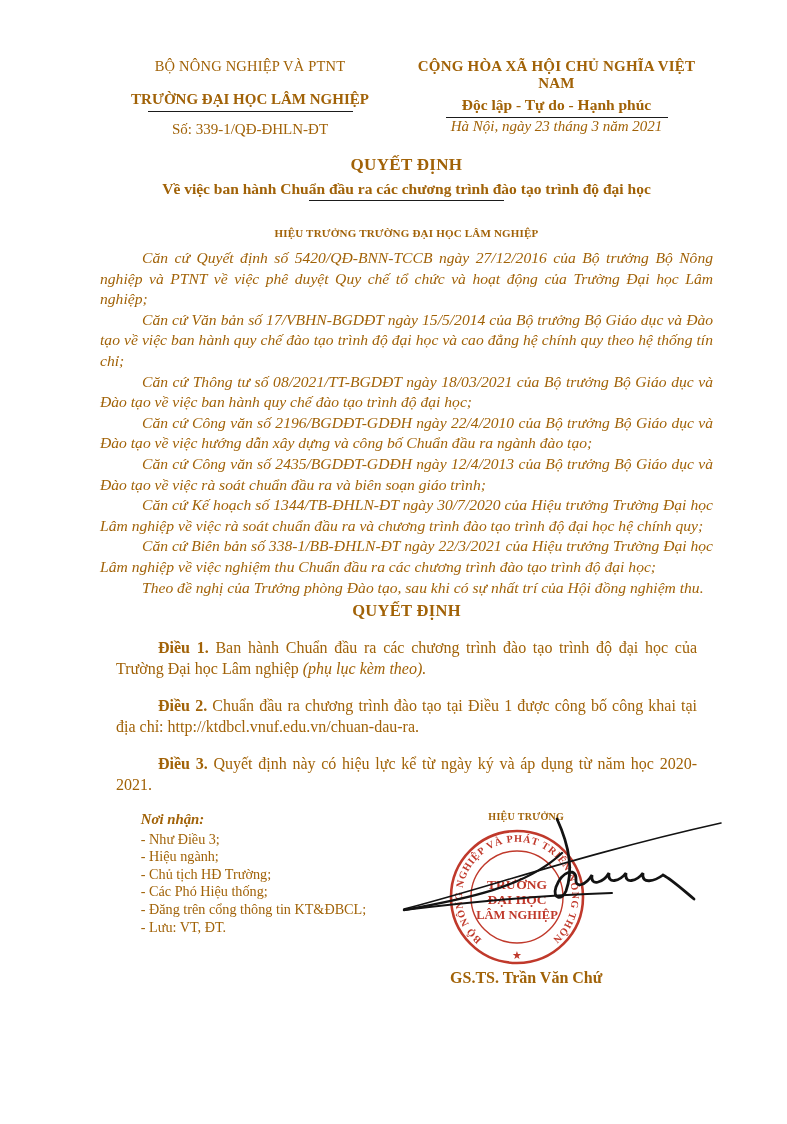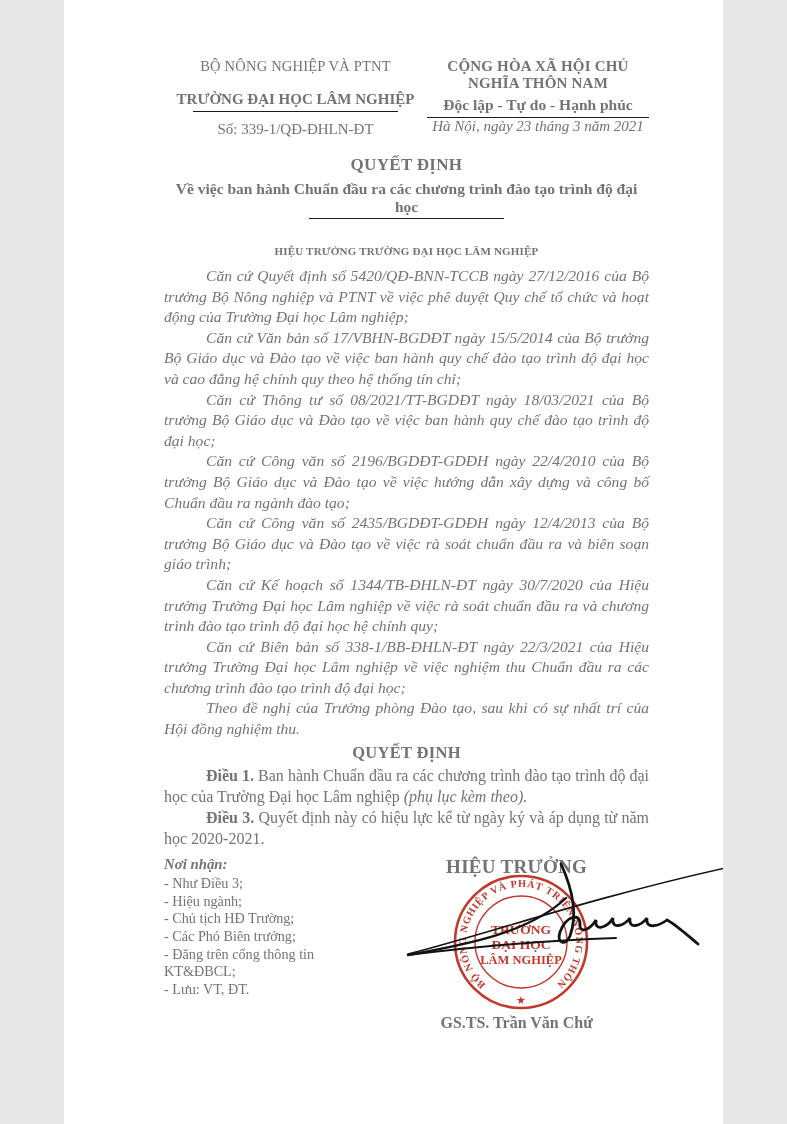--- a/index.html
+++ b/index.html
@@ -1,22 +1,22 @@
 <!DOCTYPE html>
 <html><head>
 <meta charset="utf-8">
 <style>
   html,body{margin:0;padding:0;background:#e8e8e8;}
   .page{
     position:relative;
-    width:659px;height:1124px;
+    width:787px;height:1124px;
     margin:0 auto;
     background:#ffffff;
     font-family:"Liberation Serif","DejaVu Serif",serif;
-    color:#737373;
+    color:#a16207;
     overflow:hidden;
     box-sizing:border-box;
     padding:58px 74px 4px 100px;
   }
   
   .hdr{display:flex;}
   .hdr-left{width:300px;text-align:center;}
   .hdr-right{flex:1;text-align:center;}
   .hdr-line1{font-size:14.5px;letter-spacing:.2px;}
   .hdr-line2{font-size:15px;font-weight:700;margin-top:16px;}
@@ -33,48 +33,48 @@
   .title-sub{font-size:15.5px;font-weight:700;margin-top:5px;}
   .rule-sub{width:195px;height:0;border-top:1.5px solid #1b1b1b;margin:2px auto 0;}
   .authority{text-align:center;font-size:11px;font-weight:700;margin-top:26px;letter-spacing:.2px;}
   
   .preamble{margin-top:9px;}
   .preamble p{
     margin:0;font-size:15.6px;font-style:italic;
     line-height:20.6px;text-align:justify;text-indent:42px;
   }
   .decide-head{text-align:center;font-size:16.5px;font-weight:700;margin:3px 0 2px;letter-spacing:.3px;}
-  .article{margin:0;font-size:16px;line-height:21px;text-align:justify;text-indent:42px;}
+  .article{margin:16px;font-size:16px;line-height:21px;text-align:justify;text-indent:42px;}
   .article b{font-weight:700;}
   .article i{font-style:italic;}
   .paraph{display:inline-block;vertical-align:middle;margin:-4px 0 -16px 2px;}
   
-  .footer{display:flex;justify-content:flex-end;margin-top:7px;}
+  .footer{display:flex;justify-content:center;margin-top:7px;}
   .recipients{font-size:14.2px;line-height:17.6px;}
   .recipients .rlabel{font-size:14.8px;font-weight:700;font-style:italic;margin-bottom:2px;}
   .sigblock{position:relative;width:320px;height:185px;margin-right:-14px;}
-  .sig-title{text-align:center;font-size:19px;font-weight:700;letter-spacing:.3px;}
+  .sig-title{text-align:center;font-size:10px;font-weight:700;letter-spacing:.3px;}
   .stamp-svg{position:absolute;left:71px;top:6px;}
   .sign-svg{position:absolute;left:10px;top:-20px;pointer-events:none;}
   .signer{position:absolute;left:0;right:0;top:158px;text-align:center;font-size:16px;font-weight:700;}
 </style>
 </head>
 <body>
 
 <div class="page">
 
   <div class="hdr">
     <div class="hdr-left">
       <div class="hdr-line1">BỘ NÔNG NGHIỆP VÀ PTNT</div>
       <div class="hdr-line2">TRƯỜNG ĐẠI HỌC LÂM NGHIỆP</div>
       <div class="hdr-rule rule-left"></div>
       <div class="doc-number">Số: 339-1/QĐ-ĐHLN-ĐT</div>
     </div>
     <div class="hdr-right">
-      <div class="hdr-r1">CỘNG HÒA XÃ HỘI CHỦ NGHĨA THÔN NAM</div>
+      <div class="hdr-r1">CỘNG HÒA XÃ HỘI CHỦ NGHĨA VIỆT NAM</div>
       <div class="hdr-r2">Độc lập - Tự do - Hạnh phúc</div>
       <div class="hdr-rule rule-right"></div>
       <div class="date-line">Hà Nội, ngày 23 tháng 3 năm 2021</div>
     </div>
   </div>
 
   <div class="title-block">
     <div class="title-main">QUYẾT ĐỊNH</div>
     <div class="title-sub">Về việc ban hành Chuẩn đầu ra các chương trình đào tạo trình độ đại học</div>
     <div class="rule-sub"></div>
@@ -87,29 +87,30 @@
     <p>Căn cứ Thông tư số 08/2021/TT-BGDĐT ngày 18/03/2021 của Bộ trưởng Bộ Giáo dục và Đào tạo về việc ban hành quy chế đào tạo trình độ đại học;</p>
     <p>Căn cứ Công văn số 2196/BGDĐT-GDĐH ngày 22/4/2010 của Bộ trưởng Bộ Giáo dục và Đào tạo về việc hướng dẫn xây dựng và công bố Chuẩn đầu ra ngành đào tạo;</p>
     <p>Căn cứ Công văn số 2435/BGDĐT-GDĐH ngày 12/4/2013 của Bộ trưởng Bộ Giáo dục và Đào tạo về việc rà soát chuẩn đầu ra và biên soạn giáo trình;</p>
     <p>Căn cứ Kế hoạch số 1344/TB-ĐHLN-ĐT ngày 30/7/2020 của Hiệu trưởng Trường Đại học Lâm nghiệp về việc rà soát chuẩn đầu ra và chương trình đào tạo trình độ đại học hệ chính quy;</p>
     <p>Căn cứ Biên bản số 338-1/BB-ĐHLN-ĐT ngày 22/3/2021 của Hiệu trưởng Trường Đại học Lâm nghiệp về việc nghiệm thu Chuẩn đầu ra các chương trình đào tạo trình độ đại học;</p>
     <p>Theo đề nghị của Trưởng phòng Đào tạo, sau khi có sự nhất trí của Hội đồng nghiệm thu.</p>
   </div>
 
   <div class="decide-head">QUYẾT ĐỊNH</div>
   <p class="article"><b>Điều 1.</b><span> Ban hành Chuẩn đầu ra các chương trình đào tạo trình độ đại học của Trường Đại học Lâm nghiệp </span><i>(phụ lục kèm theo).</i></p>
+  <p class="article"><b>Điều 2.</b><span> Chuẩn đầu ra chương trình đào tạo tại Điều 1 được công bố công khai tại địa chỉ: http://ktdbcl.vnuf.edu.vn/chuan-dau-ra.</span></p>
   <p class="article"><b>Điều 3.</b><span> Quyết định này có hiệu lực kể từ ngày ký và áp dụng từ năm học 2020-2021.</span></p>
 
   <div class="footer">
     <div class="recipients">
       <div class="rlabel">Nơi nhận:</div>
       <div>- Như Điều 3;</div>
       <div>- Hiệu ngành;</div>
       <div>- Chủ tịch HĐ Trường;</div>
-      <div>- Các Phó Biên trưởng;</div>
+      <div>- Các Phó Hiệu thống;</div>
       <div>- Đăng trên cổng thông tin KT&amp;ĐBCL;</div>
       <div>- Lưu: VT, ĐT.</div>
     </div>
 
     <div class="sigblock">
       <div class="sig-title">HIỆU TRƯỞNG</div>
 
       <svg class="stamp-svg" width="160" height="160" viewBox="0 0 160 160">
         <defs>
           <path id="ringPath" d="M 56.8 129.8 A 55 55 0 1 1 103.2 129.8"></path>

